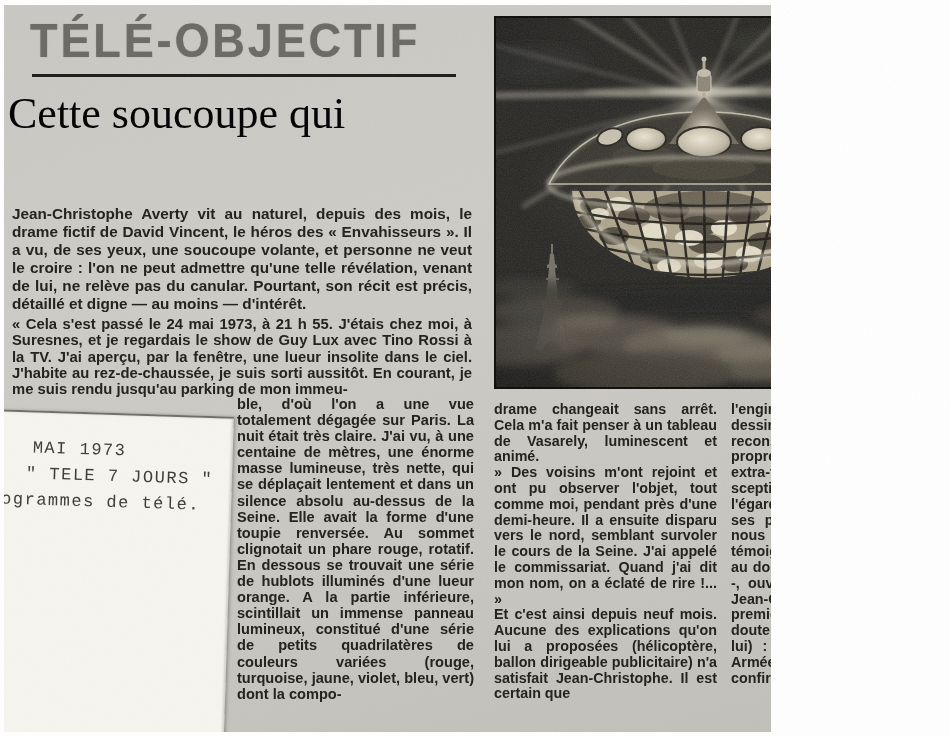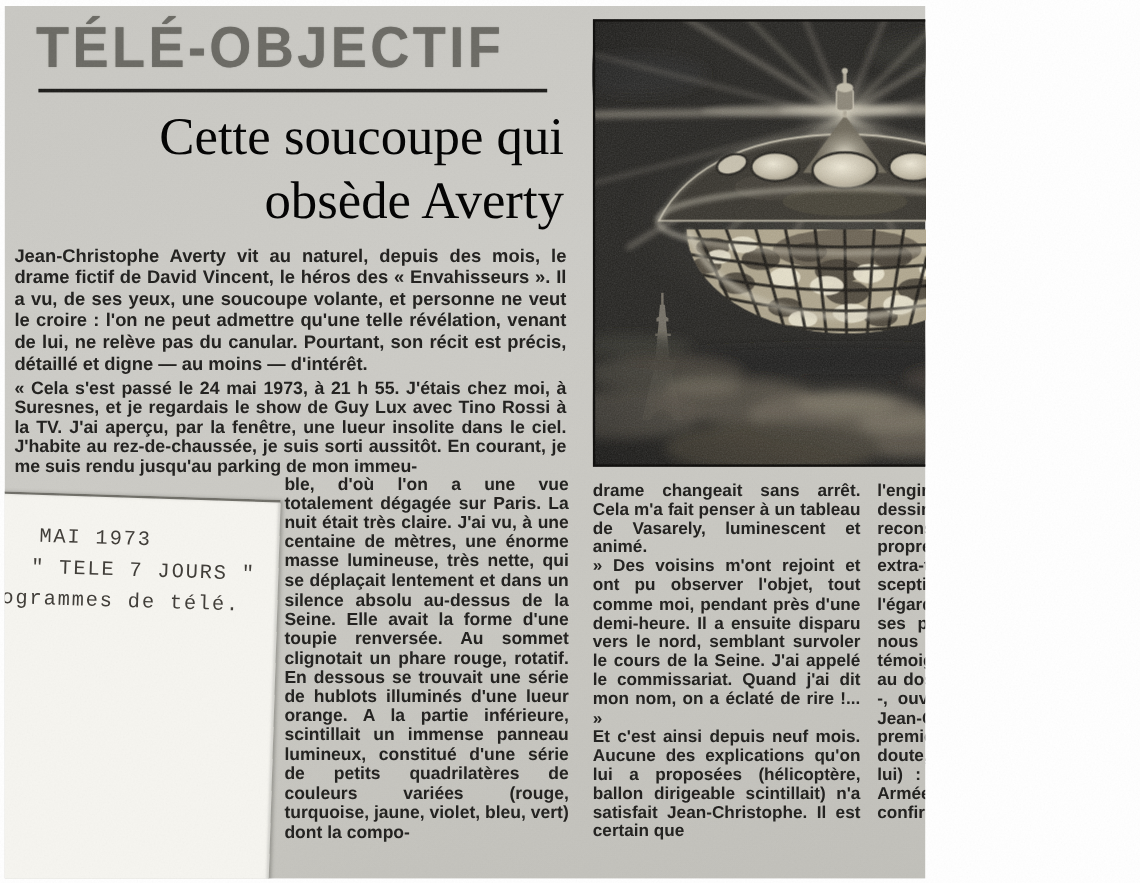--- a/index.html
+++ b/index.html
@@ -19,21 +19,21 @@
     font-weight:bold;font-size:48px;letter-spacing:3px;color:#6b6a64;
     transform:scaleX(.94);transform-origin:left top;
     text-shadow:0 0 1px rgba(90,90,85,.6);
     white-space:nowrap;
   }
   .masthead-rule{
     position:absolute;left:28px;top:69px;width:424px;height:3px;
     background:#1d1c1a;
   }
   .headline{
-    position:absolute;left:4px;top:82px;width:462px;text-align:right;
+    position:absolute;left:4px;top:82px;width:462px;text-align:left;
     font-family:"Liberation Serif","DejaVu Serif",serif;
     font-size:44px;line-height:54px;color:#17161'4;
     color:#171614;
   }
   /* ---------- body copy ---------- */
   .copy{
     position:absolute;font-weight:bold;color:#21201e;text-align:justify;
     -webkit-hyphens:none;hyphens:none;
   }
   .intro {left:8px;  top:200px;width:460px;font-size:15.3px;line-height:17.9px;}
@@ -72,30 +72,29 @@
 </head>
 <body>
 
 <div class="paper">
 
   <div class="masthead">TÉLÉ-OBJECTIF</div>
   <div class="masthead-rule"></div>
 
   <div class="headline">
     <div>Cette soucoupe qui</div>
-    <div>obsède Averty</div>
   </div>
 
   <div class="copy intro">Jean-Christophe Averty vit au naturel, depuis des mois, le drame fictif de David Vincent, le héros des « Envahisseurs ». Il a vu, de ses yeux, une soucoupe volante, et personne ne veut le croire : l'on ne peut admettre qu'une telle révélation, venant de lui, ne relève pas du canular. Pourtant, son récit est précis, détaillé et digne — au moins — d'intérêt.</div>
   <div class="copy quote">« Cela s'est passé le 24 mai 1973, à 21 h 55. J'étais chez moi, à Suresnes, et je regardais le show de Guy Lux avec Tino Rossi à la TV. J'ai aperçu, par la fenêtre, une lueur insolite dans le ciel. J'habite au rez-de-chaussée, je suis sorti aussitôt. En courant, je me suis rendu jusqu'au parking de mon immeu-</div>
   <div class="copy col2">ble, d'où l'on a une vue totalement dégagée sur Paris. La nuit était très claire. J'ai vu, à une centaine de mètres, une énorme masse lumineuse, très nette, qui se déplaçait lentement et dans un silence absolu au-dessus de la Seine. Elle avait la forme d'une toupie renversée. Au sommet clignotait un phare rouge, rotatif. En dessous se trouvait une série de hublots illuminés d'une lueur orange. A la partie inférieure, scintillait un immense panneau lumineux, constitué d'une série de petits quadrilatères de couleurs variées (rouge, turquoise, jaune, violet, bleu, vert) dont la compo-</div>
   <div class="copy col3">
     <p>drame changeait sans arrêt. Cela m'a fait penser à un tableau de Vasarely, luminescent et animé.</p>
     <p>» Des voisins m'ont rejoint et ont pu observer l'objet, tout comme moi, pendant près d'une demi-heure. Il a ensuite disparu vers le nord, semblant survoler le cours de la Seine. J'ai appelé le commissariat. Quand j'ai dit mon nom, on a éclaté de rire !... »</p>
-    <p>Et c'est ainsi depuis neuf mois. Aucune des explications qu'on lui a proposées (hélicoptère, ballon dirigeable scintillait) n'a satisfait Jean-Christophe. Il est certain que</p>
+    <p>Et c'est ainsi depuis neuf mois. Aucune des explications qu'on lui a proposées (hélicoptère, ballon dirigeable publicitaire) n'a satisfait Jean-Christophe. Il est certain que</p>
   </div>
   <div class="copy col4">l'engin qu'il a vu — et que notre dessinateur Roger Bussereau a reconstitué ici, d'après ses propres croquis — est d'origine extra-terrestre. Moins sceptiques — au moins à l'égard de sa bonne foi — que ses précédents interlocuteurs, nous avons recueilli son témoignage. Nous le versons au dossier de « Pas de panique -, ouvert par « France-Inter ». Jean-Christophe y aura, pour la première fois de sa vie sans doute, un allié inattendu (pour lui) : M. Galley, ministre des Armées, qui y a récemment confirmé l'existence d' « ovni ».</div>
 
   <div class="stamp">
     <div class="stamp-l1">MAI 1973</div>
     <div class="stamp-l2">" TELE 7 JOURS "</div>
     <div class="stamp-l3">ogrammes de télé.</div>
   </div>
 
   <svg class="illus" viewBox="0 0 455 373" width="455" height="373" xmlns="http://www.w3.org/2000/svg">

